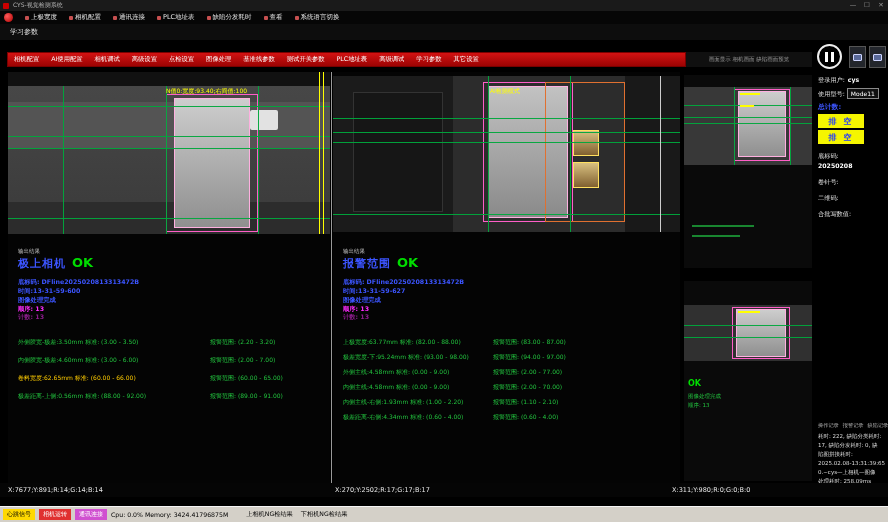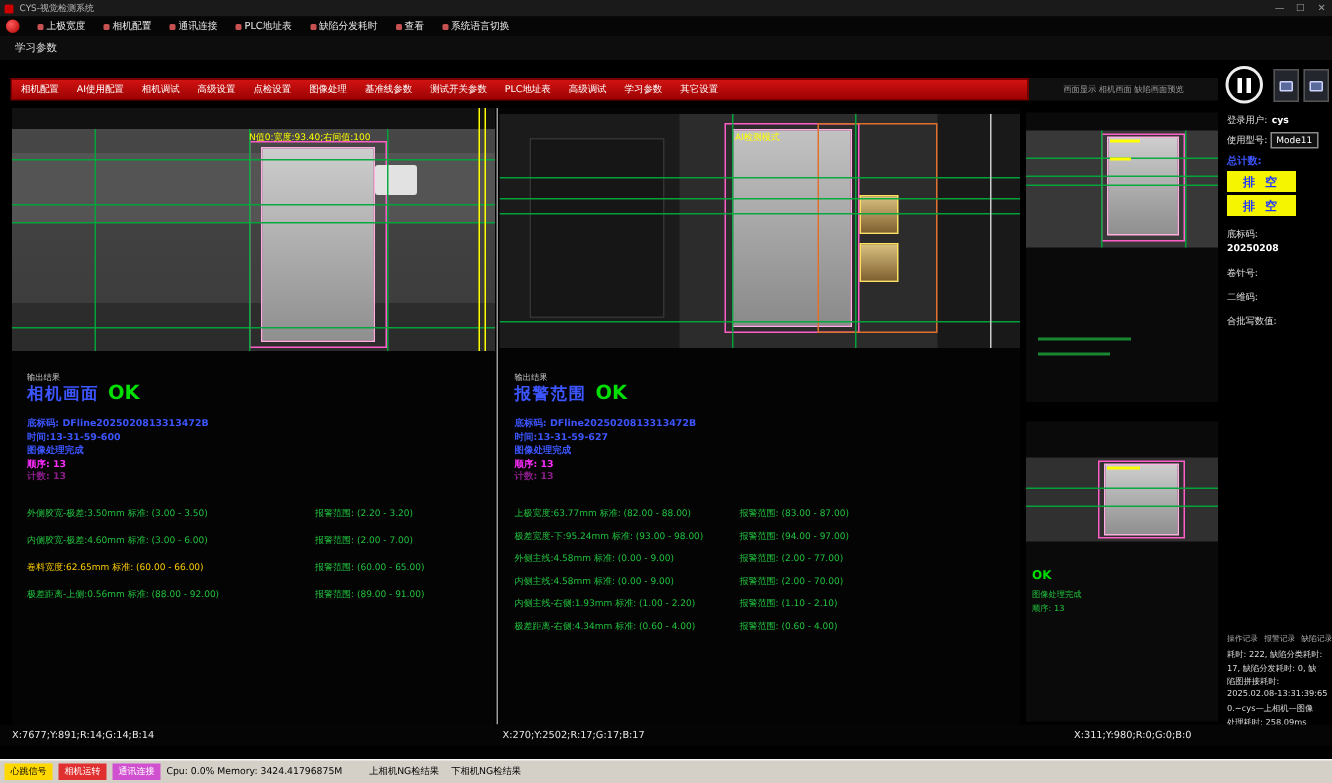--- a/index.html
+++ b/index.html
@@ -180,21 +180,21 @@
       <div class="hline" style="left:0;top:146px;width:322px"></div>
       <div class="vline" style="left:55px;top:14px;height:148px"></div>
       <div class="vline" style="left:158px;top:14px;height:148px"></div>
       <div class="vline" style="left:250px;top:14px;height:148px"></div>
       <div class="yline" style="left:311px;top:0;height:162px"></div>
       <div class="yline" style="left:315px;top:0;height:162px"></div>
       <span class="overlay-label" style="left:158px;top:15px">N值0:宽度:93.40;右间值:100</span>
     </div>
     <span class="result-sub">输出结果</span>
     <div class="result-title-row">
-      <span class="result-title">相机画面</span>
+      <span class="result-title">极上相机</span>
       <span class="result-ok">OK</span>
     </div>
     <span class="info-line" style="top:206px">底标码: DFline2025020813313472B</span>
     <span class="info-line" style="top:215px">时间:13-31-59-600</span>
     <span class="info-line" style="top:224px">图像处理完成</span>
     <span class="seq-line" style="top:233px">顺序: 13</span>
     <span class="seq-line dim" style="top:241px">计数: 13</span>
     <div class="m-rows" style="top:266px">
       <div class="m-row" style="height:18px">
         <span class="m-name">外侧胶宽-极差:3.50mm 标准: (3.00 - 3.50)</span>
@@ -333,21 +333,21 @@
     <span class="log-line" style="top:379px">陷图拼接耗时:</span>
     <span class="log-line" style="top:388px">2025.02.08-13:31:39:65</span>
     <span class="log-line" style="top:397px">0.~cys—上相机—图像</span>
     <span class="log-line" style="top:406px">处理耗时: 258.09ms</span>
   </div>
 </div>
 
 <div class="coord-bar">
   <span class="coord-text" style="left:8px">X:7677;Y:891;R:14;G:14;B:14</span>
   <span class="coord-text" style="left:335px">X:270;Y:2502;R:17;G:17;B:17</span>
-  <span class="coord-text" style="left:716px">X:311;Y:980;R:0;G:0;B:0</span>
+  <span class="coord-text" style="left:672px">X:311;Y:980;R:0;G:0;B:0</span>
 </div>
 
 <div class="statusbar">
   <span class="badge dark-text" style="background: rgb(255, 216, 0);">心跳信号</span>
   <span class="badge" style="background: rgb(224, 48, 48);">相机运转</span>
   <span class="badge" style="background: rgb(208, 80, 208);">通讯连接</span>
   <span class="sb-text">Cpu: 0.0% Memory: 3424.41796875M</span>
   <span class="sb-cam">上相机NG检结果</span>
   <span class="sb-cam" style="margin-left:4px">下相机NG检结果</span>
 </div>

